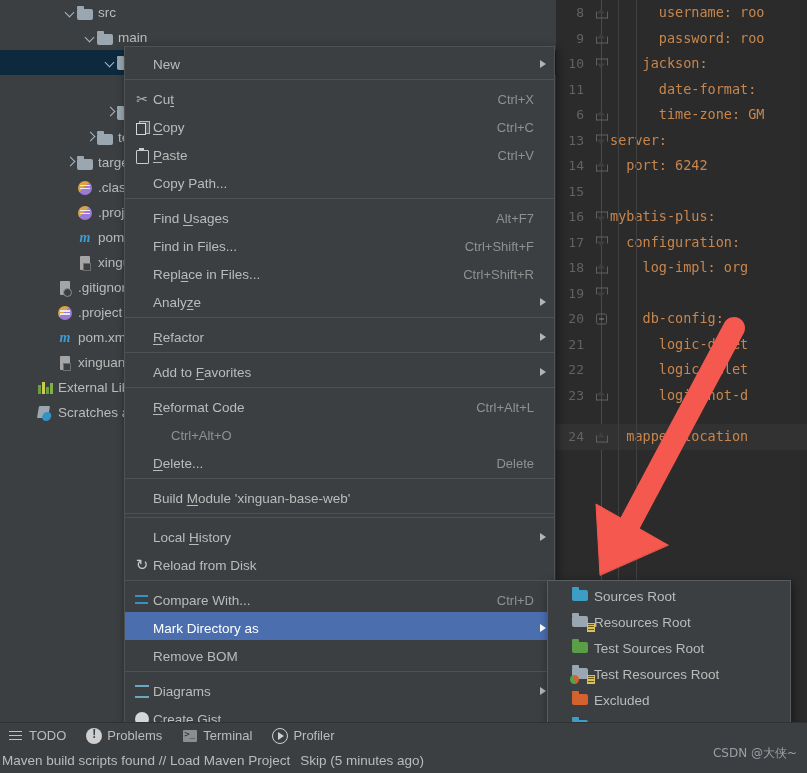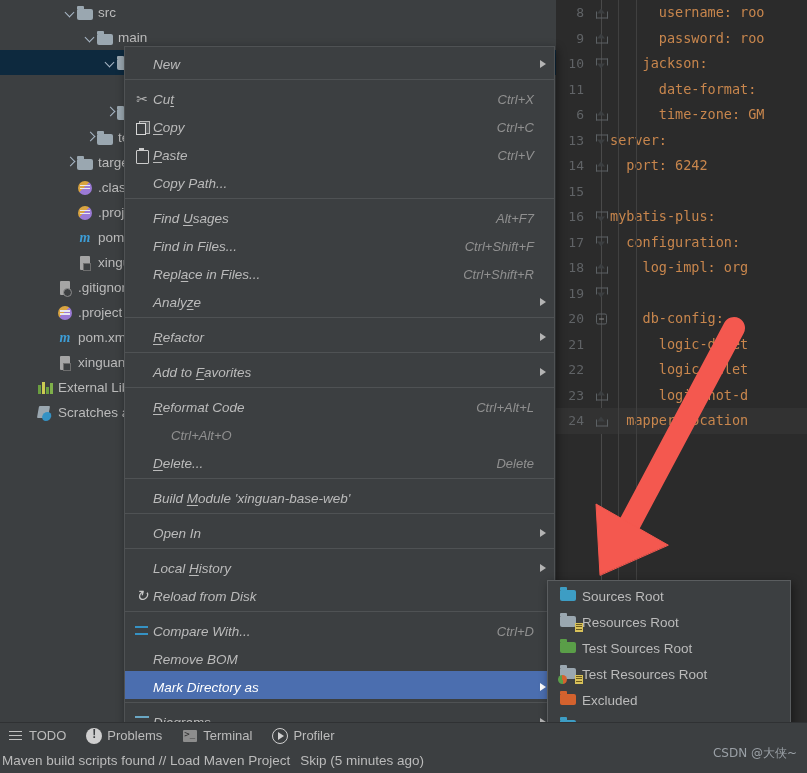--- a/index.html
+++ b/index.html
@@ -143,34 +143,33 @@
     width:0;height:0;border-left:4px solid transparent;border-right:4px solid transparent;
     border-bottom:5px solid #3c3f41;
   }
   .fold-rail{
     position:absolute; left:45px; top:0; width:1px; height:100%; background:#4a4a4a;
   }
   .indent-guide{
     position:absolute; width:1px; top:0; height:100%; background:#404040;
   }
   .code-text{ position:absolute; left:54px; color:#c8864d; }
-  .code-line.curline{ background:#323232; }
+  .code-line.curline{ background:#323232;margin-top:16px; }
 
   
   #context-menu{
     position:absolute; left:124px; top:46px; width:431px;
     background:#3c3f41; border:1px solid #4f5254;
     box-shadow:2px 3px 9px rgba(0,0,0,.45);
     z-index:40; padding:1px 0;
   }
   .mi{
     display:flex; align-items:center; height:28px;
     padding:4px 6px 0 6px; position:relative; font-size:13.5px; color:#bbbbbb;
     white-space:nowrap;
-    font-style:italic;
   }
   .mi.selected{ background:#4b6eaf; color:#ffffff; }
   .mi .mi-icon{ width:22px; flex:0 0 22px; display:flex; align-items:center; justify-content:center; }
   .mi .mi-label{ flex:1 1 auto; }
   .mi .mi-acc{ color:#909090; font-size:13px; padding-left:18px; }
   .mi .mi-sub{ width:14px; flex:0 0 14px; position:relative; }
   .mi .mi-sub::after{
     content:""; position:absolute; right:2px; top:50%; margin-top:-4px;
     width:0;height:0;border-top:4px solid transparent;border-bottom:4px solid transparent;
     border-left:6px solid #b4b4b4;
@@ -195,21 +194,21 @@
   .g-diagram{ width:14px;height:13px; }
   .g-diagram::before{content:"";position:absolute;left:0;top:0;width:14px;height:2px;background:#6aa7c4;}
   .g-diagram::after{content:"";position:absolute;left:0;bottom:0;width:14px;height:2px;background:#6aa7c4;}
   .g-gist{ width:14px;height:14px;border-radius:50%;background:#d6d6d6; }
   .g-gist::after{content:"";position:absolute;left:4px;bottom:0px;width:6px;height:5px;background:#d6d6d6;border-radius:0 0 2px 2px;}
 
   
   #submenu{
     position:absolute; left:547px; top:580px; width:244px;
     background:#3c3f41; border:1px solid #5a5d5f;
-    box-shadow:2px 3px 9px rgba(0,0,0,.45); z-index:50; padding:2px 4px;
+    box-shadow:2px 3px 9px rgba(0,0,0,.45); z-index:50; padding:2px 16px;
   }
   .smi{ display:flex; align-items:center; height:26px; padding:0 8px; font-size:13.5px; color:#bbbbbb; white-space:nowrap;}
   .smi .smi-icon{ width:22px; flex:0 0 22px; position:relative; height:16px; }
   .fi{ position:absolute; left:0; top:2px; width:16px; height:11px; border-radius:1px 2px 2px 2px;}
   .fi::before{ content:""; position:absolute; left:0; top:-3px; width:7px; height:3px; border-radius:1px 1px 0 0; background:inherit;}
   .fi-src{ background:#3d9dc4; }
   .fi-testsrc{ background:#5a9e48; }
   .fi-res{ background:#9aa7b0; }
   .fi-testres{ background:#9aa7b0; }
   .fi-excl{ background:#d4622e; }
@@ -498,25 +497,20 @@
       <span class="mi-acc">Delete</span>
       <span class="mi-sub" style="visibility: hidden;"></span>
     </div>
     <div class="msep"></div>
     <div class="mi">
       <span class="mi-icon"></span>
       <span class="mi-label">Build <u>M</u>odule 'xinguan-base-web'</span>
       <span class="mi-sub" style="visibility: hidden;"></span>
     </div>
     <div class="msep"></div>
-    <div class="mi">
-      <span class="mi-icon"></span>
-      <span class="mi-label">Open In</span>
-      <span class="mi-sub"></span>
-    </div>
     <div class="msep"></div>
     <div class="mi">
       <span class="mi-icon"></span>
       <span class="mi-label">Local <u>H</u>istory</span>
       <span class="mi-sub"></span>
     </div>
     <div class="mi">
       <span class="mi-icon">
         <span class="g g-reload">↻</span>
       </span>
@@ -525,29 +519,29 @@
     </div>
     <div class="msep"></div>
     <div class="mi">
       <span class="mi-icon">
         <span class="g g-compare"></span>
       </span>
       <span class="mi-label">Compare With...</span>
       <span class="mi-acc">Ctrl+D</span>
       <span class="mi-sub" style="visibility: hidden;"></span>
     </div>
-    <div class="mi">
-      <span class="mi-icon"></span>
-      <span class="mi-label">Remove BOM</span>
-      <span class="mi-sub" style="visibility: hidden;"></span>
-    </div>
     <div class="mi selected">
       <span class="mi-icon"></span>
       <span class="mi-label">Mark Directory as</span>
       <span class="mi-sub"></span>
+    </div>
+    <div class="mi">
+      <span class="mi-icon"></span>
+      <span class="mi-label">Remove BOM</span>
+      <span class="mi-sub" style="visibility: hidden;"></span>
     </div>
     <div class="msep"></div>
     <div class="mi">
       <span class="mi-icon">
         <span class="g g-diagram"></span>
       </span>
       <span class="mi-label">Diagrams</span>
       <span class="mi-sub"></span>
     </div>
     <div class="mi">

